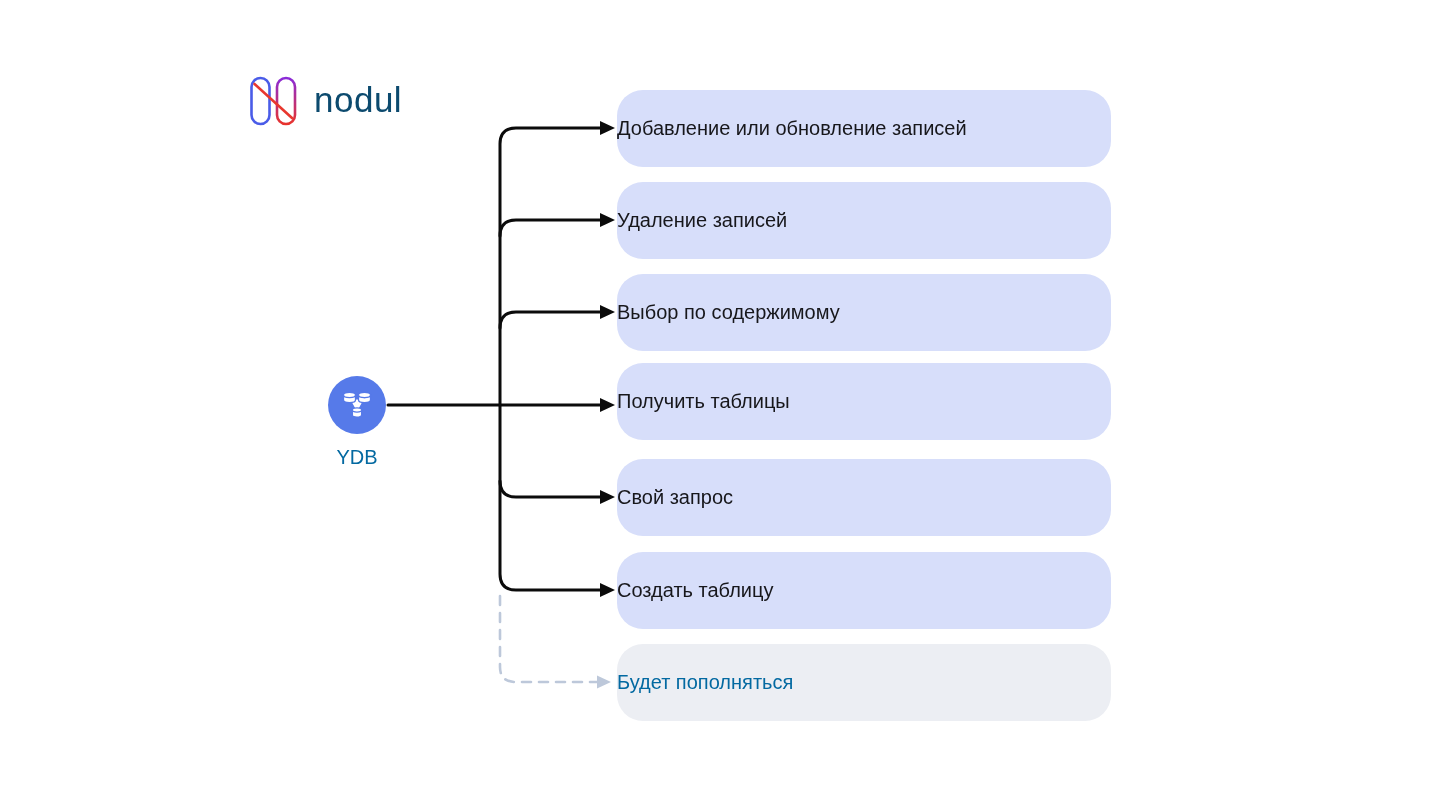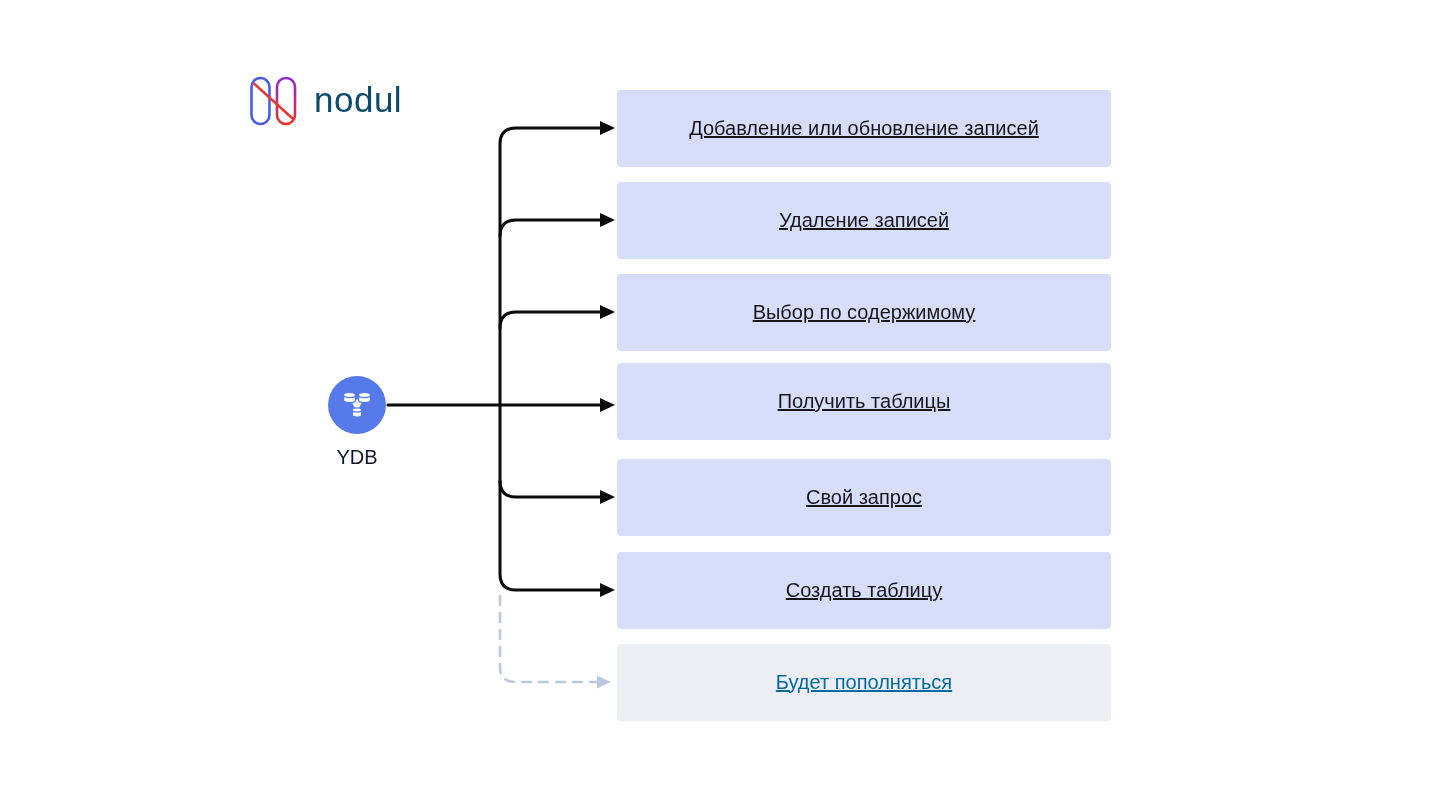--- a/index.html
+++ b/index.html
@@ -47,48 +47,47 @@
     height: 58px;
     border-radius: 50%;
     background: #567AE9;
     display: flex;
     align-items: center;
     justify-content: center;
   }
   .source-label {
     margin-top: 12px;
     font-size: 20px;
-    color: #0f172a;
+    color: #0369a1;
   }
 
   
   .flow-svg {
     position: absolute;
     left: 0;
     top: 0;
     width: 1440px;
     height: 810px;
     pointer-events: none;
   }
 
   
   .card {
     position: absolute;
     left: 617px;
     width: 494px;
     height: 77px;
-    border-radius: 4px;
+    border-radius: 26px;
     background: #D7DEFA;
     display: flex;
     align-items: center;
-    justify-content: center;
+    justify-content: flex-start;
     font-size: 20px;
     color: #17171b;
     text-align: center;
-    text-decoration: underline;
   }
   .card.placeholder {
     background: #ECEEF3;
     color: #0369a1;
   }
 </style>
 </head>
 <body>
 
 <div class="canvas">

